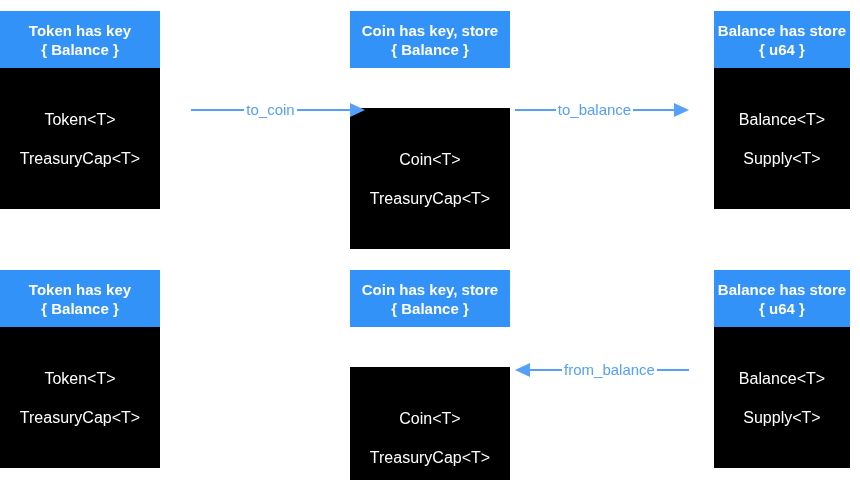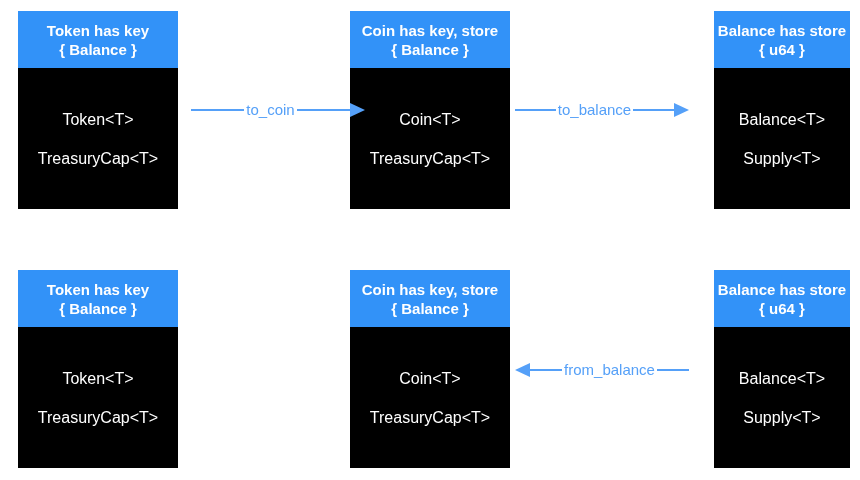--- a/index.html
+++ b/index.html
@@ -37,22 +37,22 @@
     color:var(--box-text);
     height:141px;
     display:flex;flex-direction:column;
     align-items:center;justify-content:center;
     gap:20px;
     font-size:16px;line-height:19px;
     text-align:left;
   }
   .r1{top:11px;}
   .r2{top:270px;}
-  .c1{left:18px;border-radius:10px;}
-  .c2{left:350px;}
+  .c1{left:0;border-radius:10px;}
+  .c2{left:350px;gap:40px;}
   .c3{left:690px;padding-left:24px;}
 
   .arrow{
     position:absolute;
     height:16px;width:174px;
     display:flex;align-items:center;
     color:var(--arrow);
     font-size:15px;line-height:16px;
   }
   .a-row1{top:102px;}

